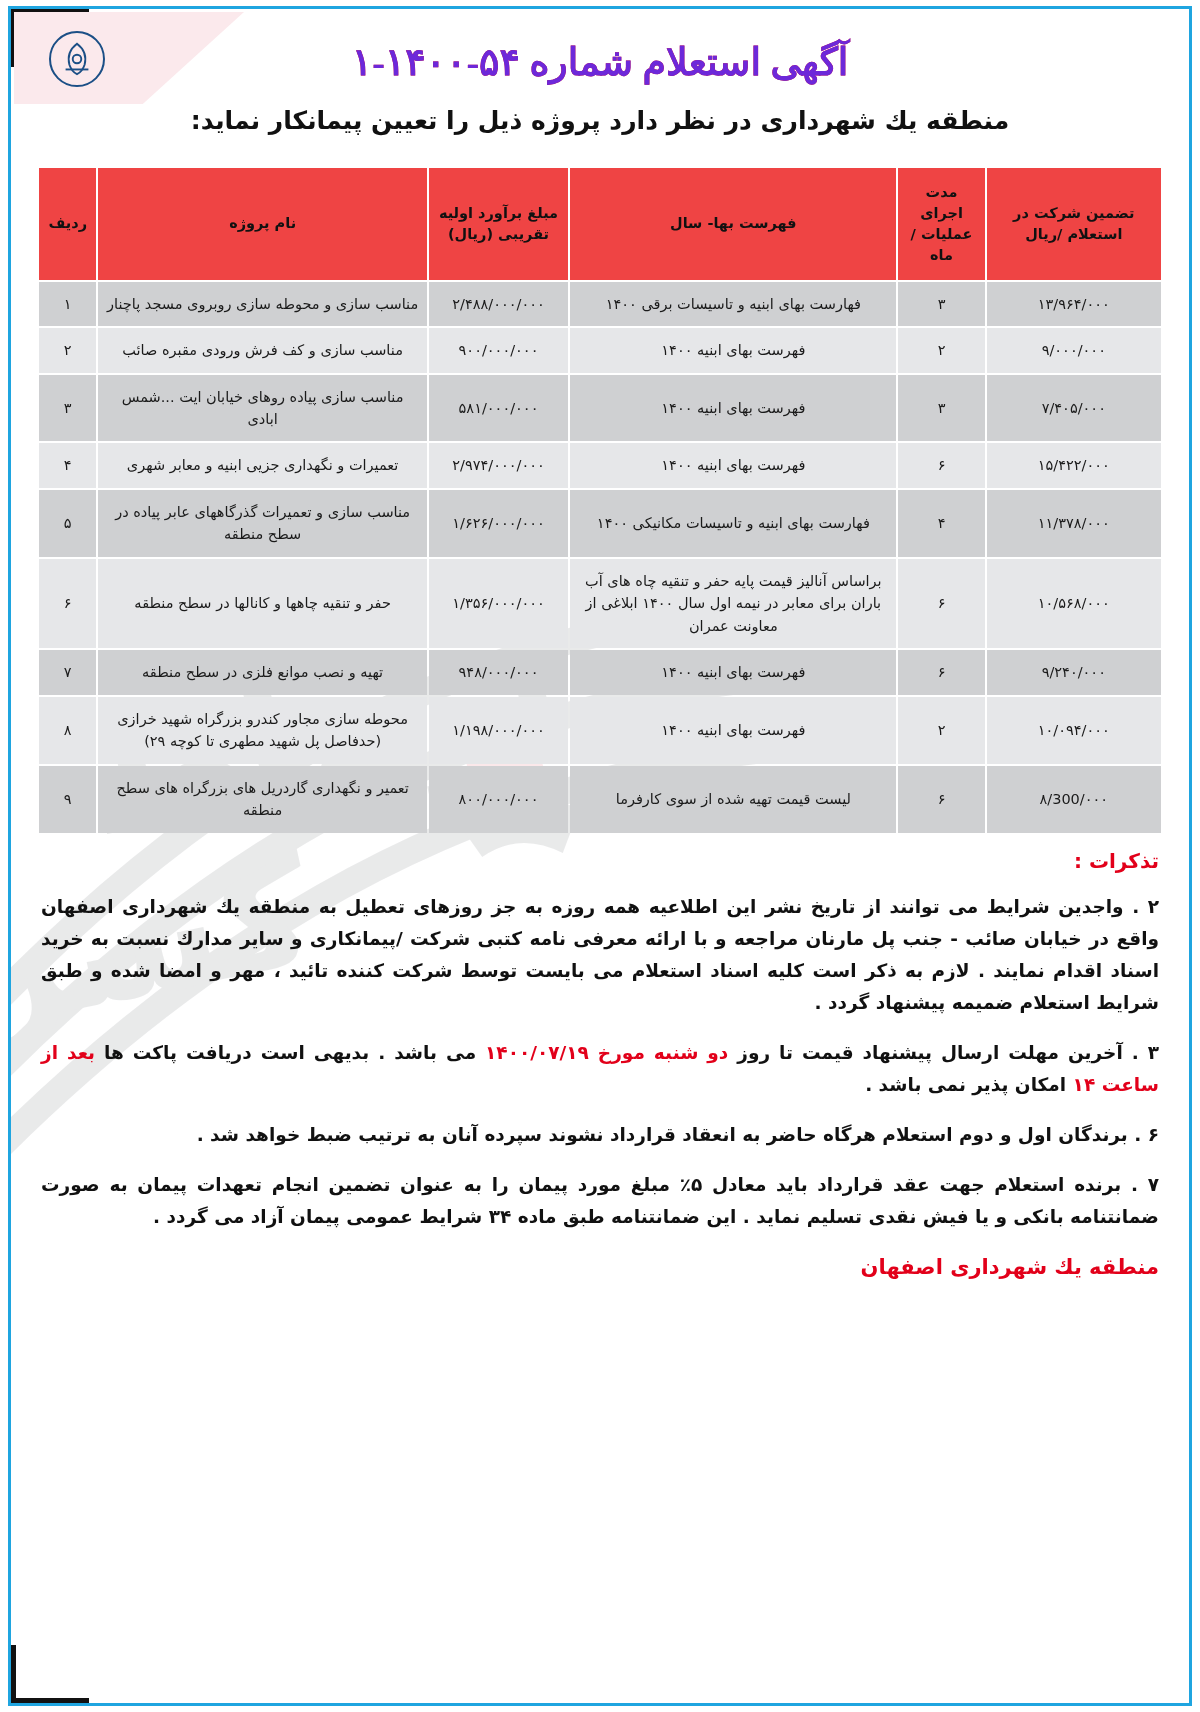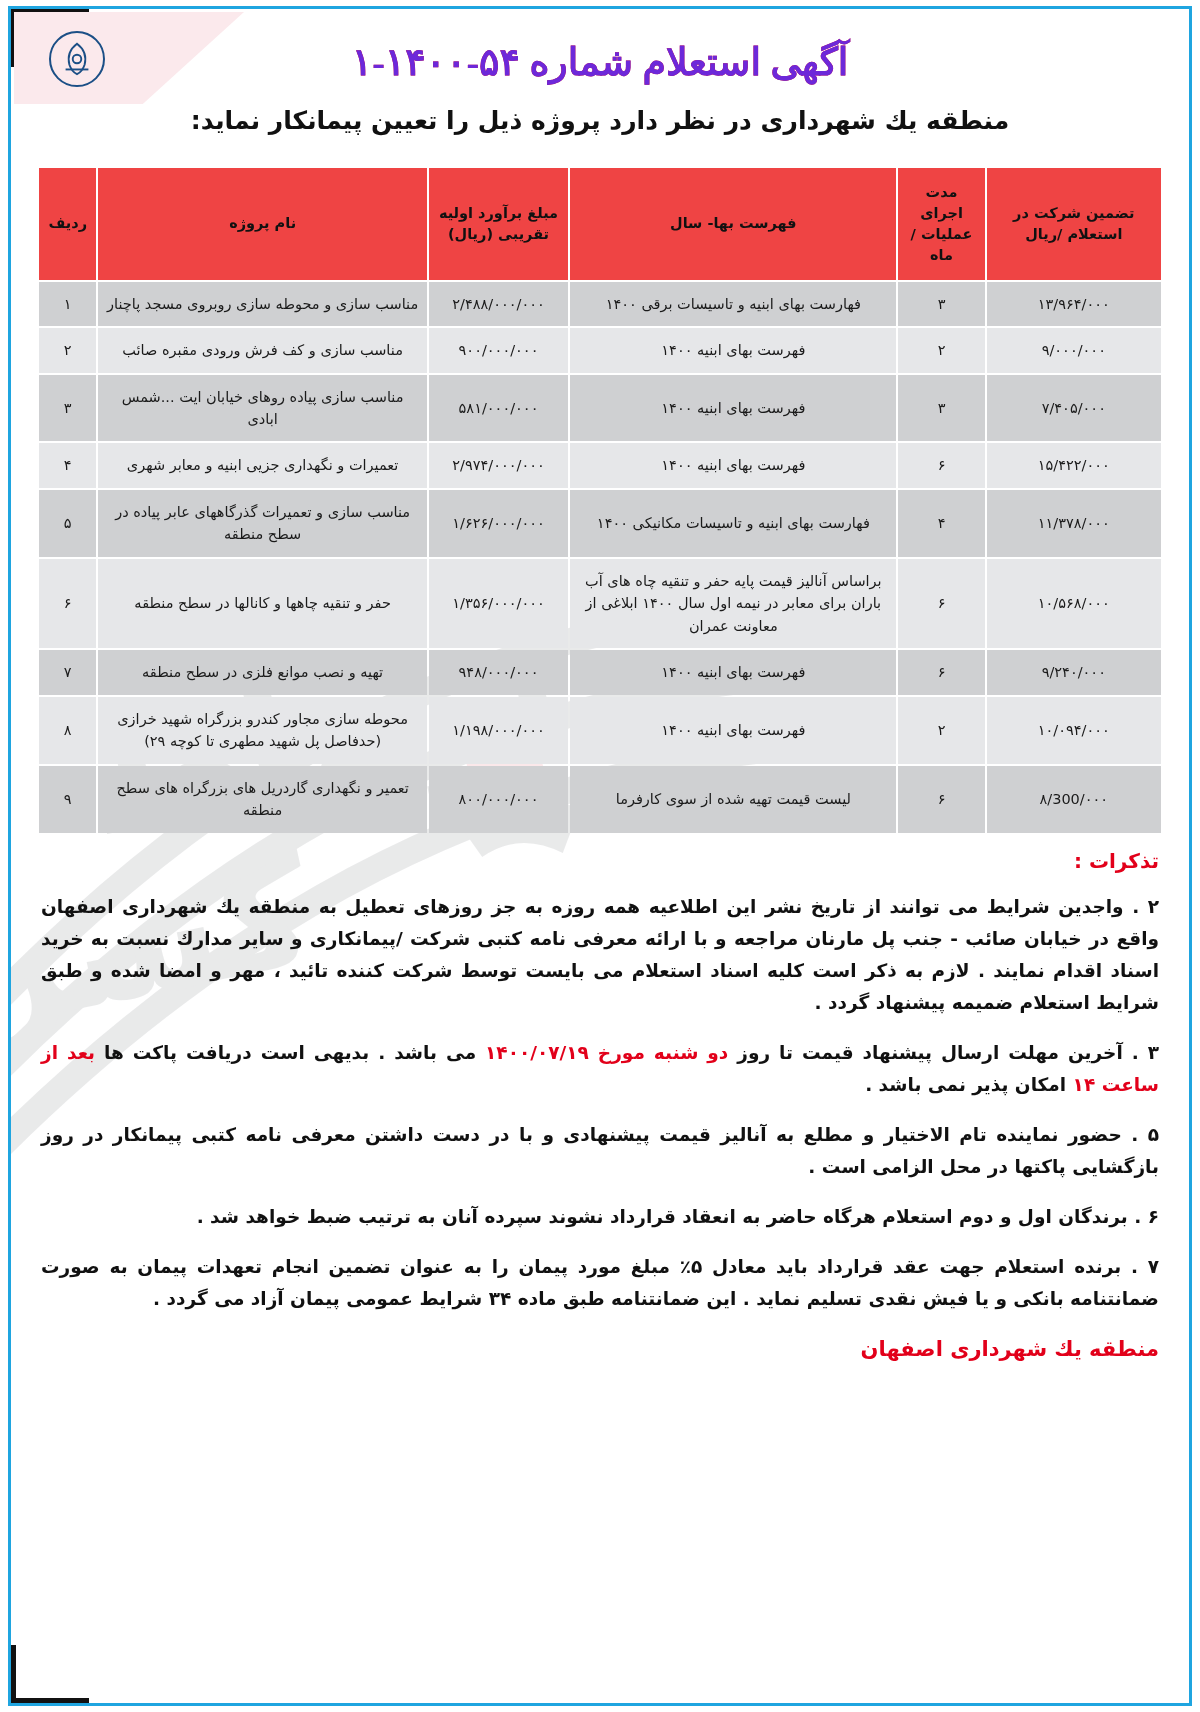--- a/index.html
+++ b/index.html
@@ -332,21 +332,20 @@
 
     <div class="notes">
       <div class="notes-title">تذکرات :</div>
 
       <p class="note">۲ . واجدین شرایط می توانند از تاریخ نشر این اطلاعیه همه روزه به جز روزهای تعطیل به منطقه یك شهرداری اصفهان واقع در خیابان صائب - جنب پل مارنان مراجعه و با ارائه معرفی نامه كتبی شركت /پیمانکاری و سایر مدارك نسبت به خرید اسناد اقدام نمایند . لازم به ذكر است كلیه اسناد استعلام می بایست توسط شركت كننده تائید ، مهر و امضا شده و طبق شرایط استعلام ضمیمه پیشنهاد گردد .</p>
 
       <p class="note">
         <span>۳ . آخرین مهلت ارسال پیشنهاد قیمت تا روز </span><span class="hl-red">دو شنبه مورخ ۱۴۰۰/۰۷/۱۹</span><span> می باشد . بدیهی است دریافت پاکت ها </span><span class="hl-red">بعد از ساعت ۱۴</span><span> امكان پذیر نمی باشد .</span>
       </p>
 
-      <p class="note">۵ . حضور نماینده تام الاختیار و مطلع به آنالیز قیمت پیشنهادی و با در دست داشتن معرفی نامه كتبی پیمانكار در روز بازگشایی پاكتها در محل الزامی است .</p>
       <p class="note">۶ . برندگان اول و دوم استعلام هرگاه حاضر به انعقاد قرارداد نشوند سپرده آنان به ترتیب ضبط خواهد شد .</p>
       <p class="note">۷ . برنده استعلام جهت عقد قرارداد باید معادل ۵٪ مبلغ مورد پیمان را به عنوان تضمین انجام تعهدات پیمان به صورت ضمانتنامه بانكی و یا فیش نقدی تسلیم نماید . این ضمانتنامه طبق ماده ۳۴ شرایط عمومی پیمان آزاد می گردد .</p>
     </div>
 
     <div class="footer-sign">منطقه يك شهرداری اصفهان</div>
 
   </div>
 </div>
 
 </body></html>

